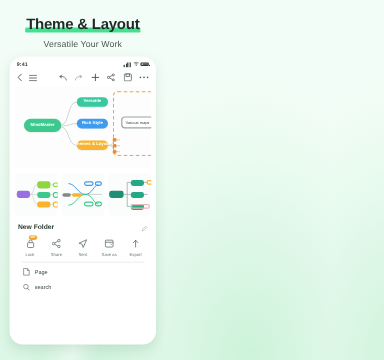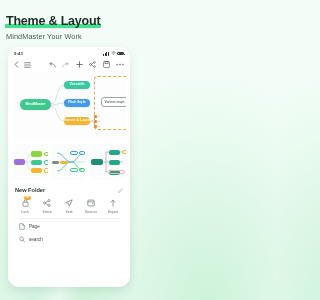--- a/index.html
+++ b/index.html
@@ -15,21 +15,21 @@
       linear-gradient(180deg,#eefbf2 0%,#d8f5e3 100%);
   }
   
   .sheen{
     position:absolute; left:-10%; bottom:-20px; width:120%; height:90px;
     background:linear-gradient(105deg, rgba(255,255,255,0) 35%, rgba(255,255,255,.55) 48%, rgba(255,255,255,0) 60%);
     pointer-events:none;
   }
 
   
-  .header{ padding:11px 6px 4px; text-align:left; }
+  .header{ padding:11px 6px 4px; text-align:center; }
   .title-wrap{ position:relative; display:inline-block; }
   .title{
     position:relative; z-index:2;
     font-size:12.5px; font-weight:bold; color:#1d2b25; letter-spacing:-.2px;
     line-height:14px;
   }
   .title-hl{
     position:absolute; left:-1px; right:-1px; bottom:0px; height:4px;
     background:#45e08f; border-radius:1px; z-index:1;
   }
@@ -135,21 +135,21 @@
 </head>
 <body>
 
 <div class="sheen"></div>
 
 <div class="header">
   <div class="title-wrap">
     <div class="title-hl"></div>
     <div class="title">Theme &amp; Layout</div>
   </div>
-  <div class="subtitle">MindMaster Your Work</div>
+  <div class="subtitle">Versatile Your Work</div>
 </div>
 
 <div class="phone">
 
   <div class="status">
     <div class="time">9:41</div>
     <div class="right">
       <span class="bars">
           <i></i>
           <i></i>

